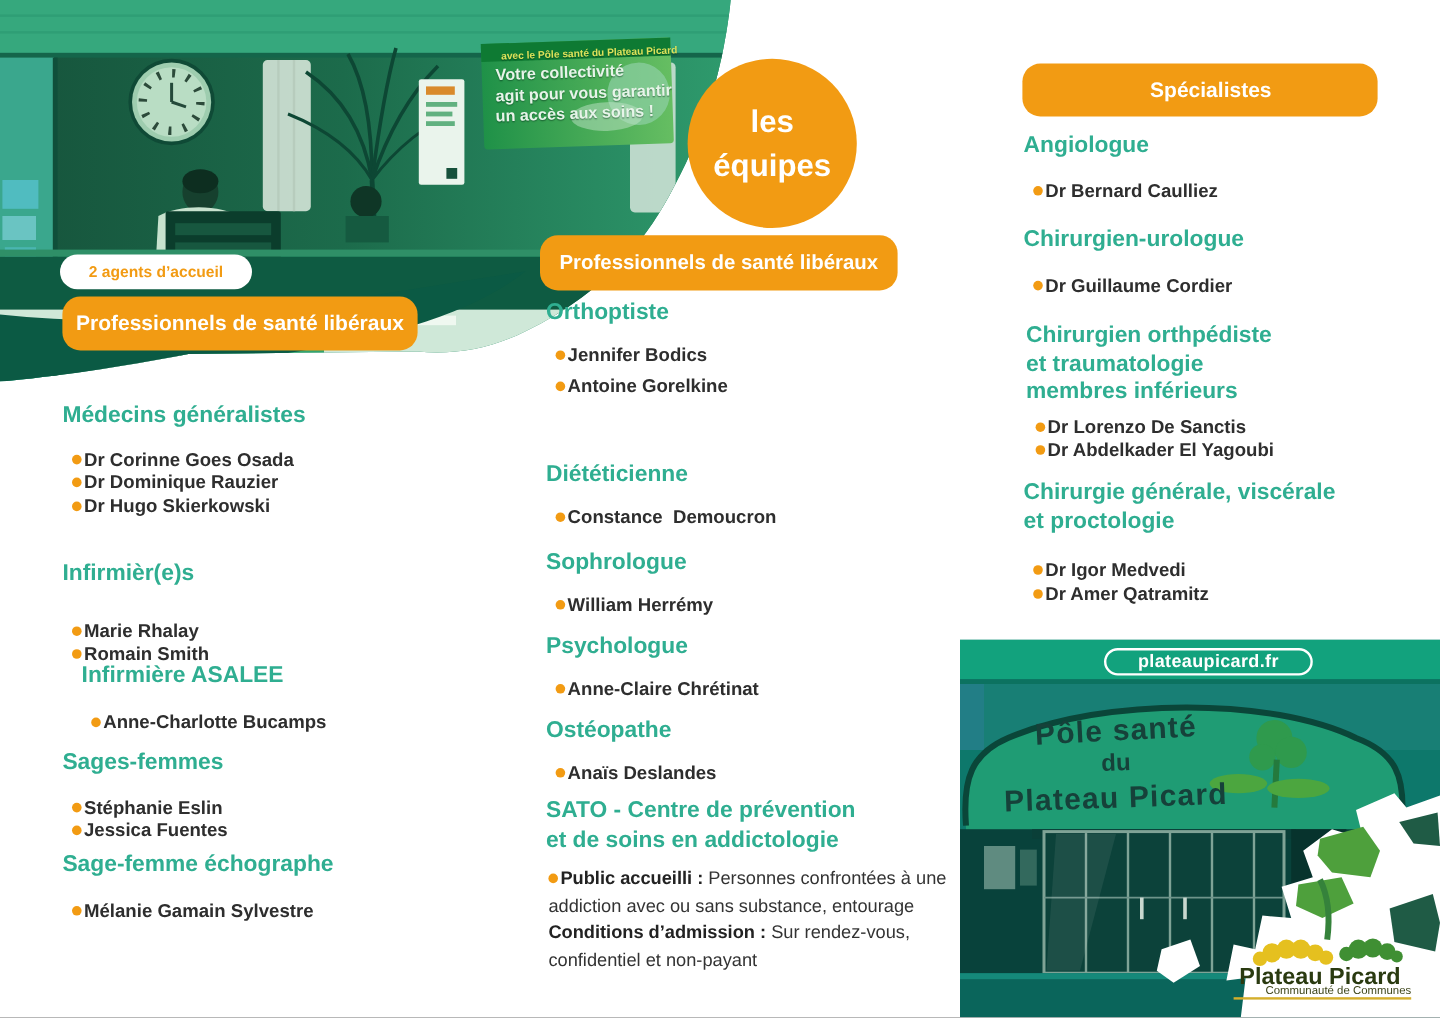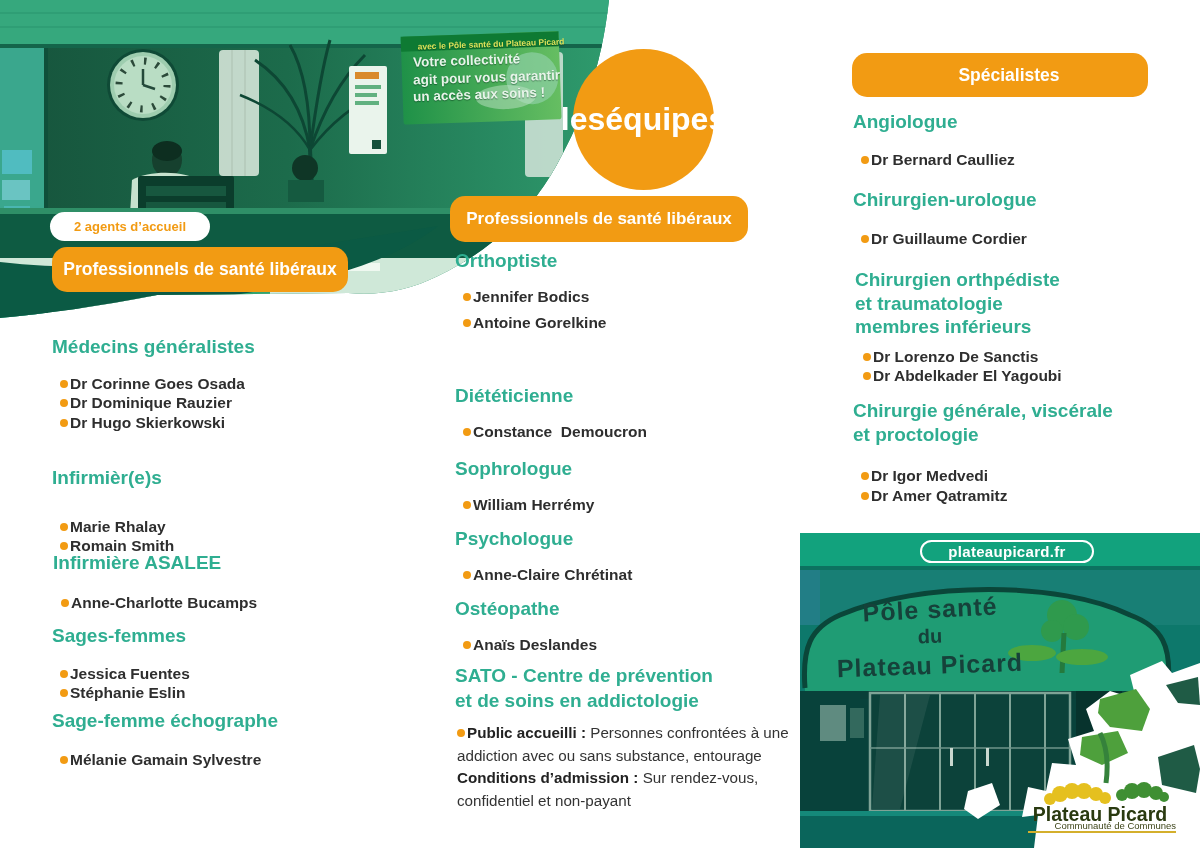--- a/index.html
+++ b/index.html
@@ -17,22 +17,22 @@
   .photo-top svg,.photo-bottom svg{position:absolute;left:0;top:0;}
 
   .sign-text{position:absolute;font-weight:bold;transform:rotate(-2deg);text-shadow:0 1px 1px rgba(0,40,20,.45);}
   .sign-banner{left:416px;top:39px;width:150px;font-size:8.5px;color:#DCE25A;text-align:center;}
   .sign-l1{left:413px;top:53px;font-size:13.5px;color:#E7F4E9;}
   .sign-l2{left:413px;top:70px;font-size:13.5px;color:#E7F4E9;}
   .sign-l3{left:413px;top:87px;font-size:13.5px;color:#E7F4E9;}
 
   
   .equipes-circle{position:absolute;left:573px;top:49px;width:141px;height:141px;border-radius:50%;
-    background:var(--orange);color:#fff;font-weight:bold;font-size:32px;line-height:37px;
-    display:flex;flex-direction:row;align-items:center;justify-content:center;text-align:center;z-index:5;}
+    background:var(--orange);color:#fff;font-weight:bold;font-size:26px;line-height:37px;
+    display:flex;flex-direction:column;align-items:center;justify-content:center;text-align:center;z-index:5;}
 
   
   .agents-pill{position:absolute;left:50px;top:212px;height:29px;padding:0 24px;background:#fff;border-radius:16px;
     display:inline-flex;align-items:center;color:var(--orange);font-weight:bold;font-size:13px;z-index:4;}
   .btn{position:absolute;background:var(--orange);color:#fff;font-weight:bold;border-radius:15px;
     display:flex;align-items:center;justify-content:center;z-index:4;}
   .btn-left{left:52px;top:247px;width:296px;height:45px;font-size:17.5px;}
   .btn-mid{left:450px;top:196px;width:298px;height:46px;font-size:17px;}
   .btn-right{left:852px;top:53px;width:296px;height:44px;font-size:17.5px;padding-left:18px;}
 
@@ -170,29 +170,29 @@
     <div class="member"><span class="dot"></span><span class="mname">Dr Dominique Rauzier</span></div>
     <div class="member"><span class="dot"></span><span class="mname">Dr Hugo Skierkowski</span></div>
   </div>
 
   <div class="group" style="left:52px;top:466px;width:330px">
     <div class="gtitle" style="margin-bottom:27px">Infirmièr(e)s</div>
     <div class="member"><span class="dot"></span><span class="mname">Marie Rhalay</span></div>
     <div class="member"><span class="dot"></span><span class="mname">Romain Smith</span></div>
   </div>
 
-  <div class="group" style="left:53px;top:551px;width:330px">
+  <div class="group" style="left:68px;top:551px;width:330px">
     <div class="gtitle" style="margin-bottom:18px">Infirmière ASALEE</div>
     <div class="member"><span class="dot"></span><span class="mname">Anne-Charlotte Bucamps</span></div>
   </div>
 
   <div class="group" style="left:52px;top:624px;width:330px">
     <div class="gtitle" style="margin-bottom:16px">Sages-femmes</div>
+    <div class="member"><span class="dot"></span><span class="mname">Stéphanie Eslin</span></div>
     <div class="member"><span class="dot"></span><span class="mname">Jessica Fuentes</span></div>
-    <div class="member"><span class="dot"></span><span class="mname">Stéphanie Eslin</span></div>
   </div>
 
   <div class="group" style="left:52px;top:709px;width:330px">
     <div class="gtitle" style="margin-bottom:17px">Sage-femme échographe</div>
     <div class="member"><span class="dot"></span><span class="mname">Mélanie Gamain Sylvestre</span></div>
   </div>
 
   <div class="btn btn-mid">Professionnels de santé libéraux</div>
 
   <div class="group" style="left:455px;top:249px;width:330px">

